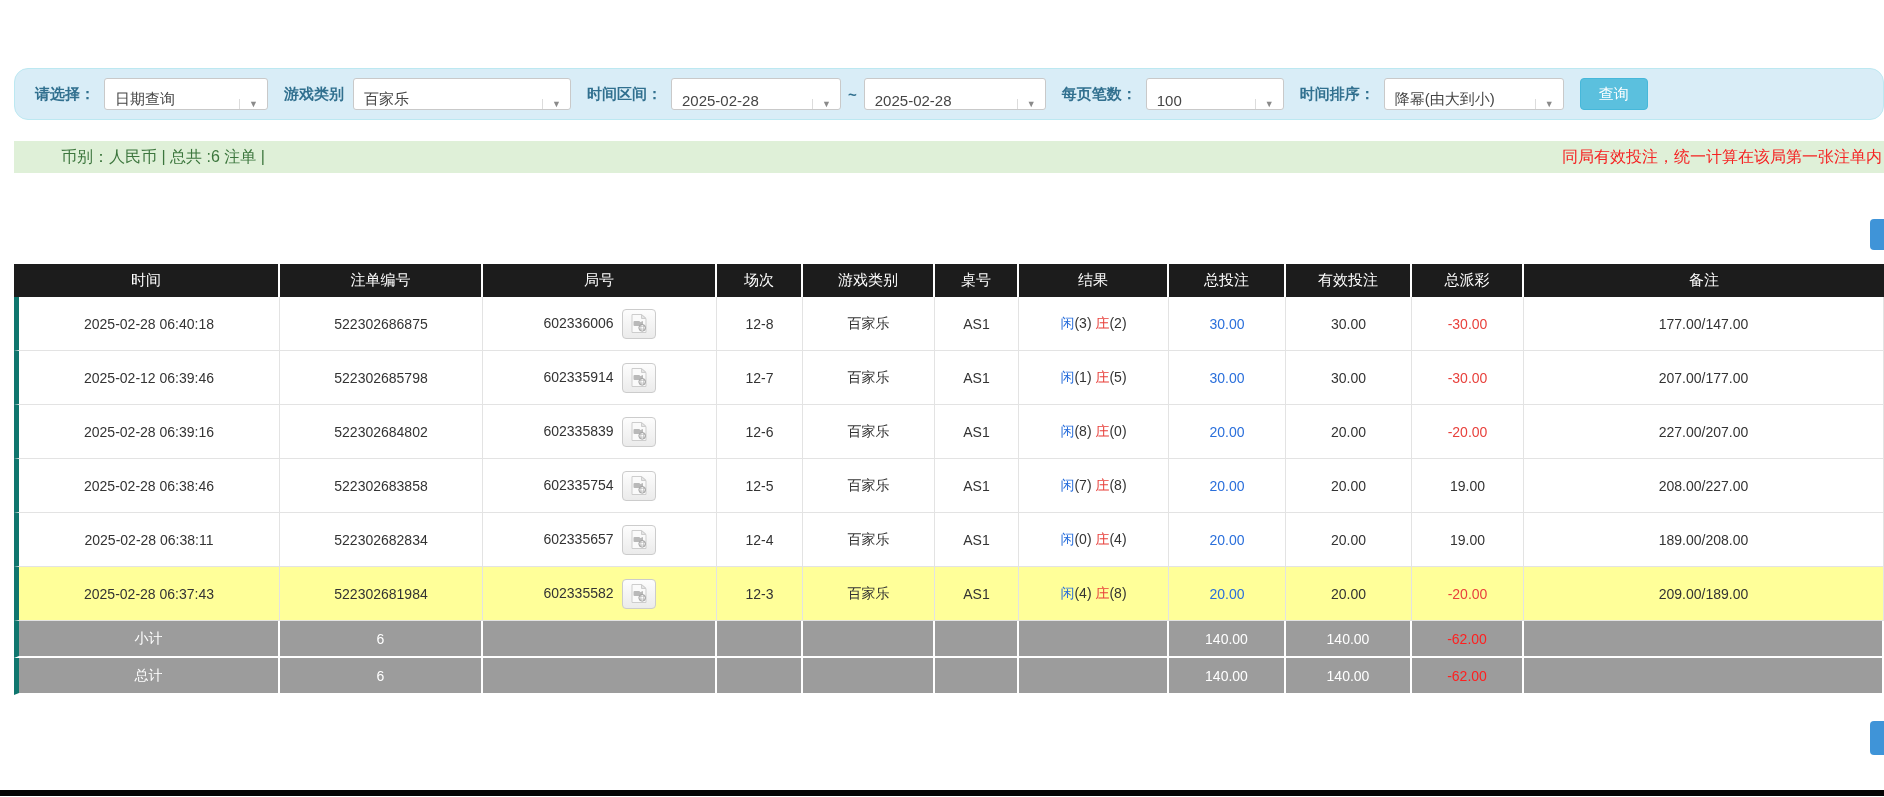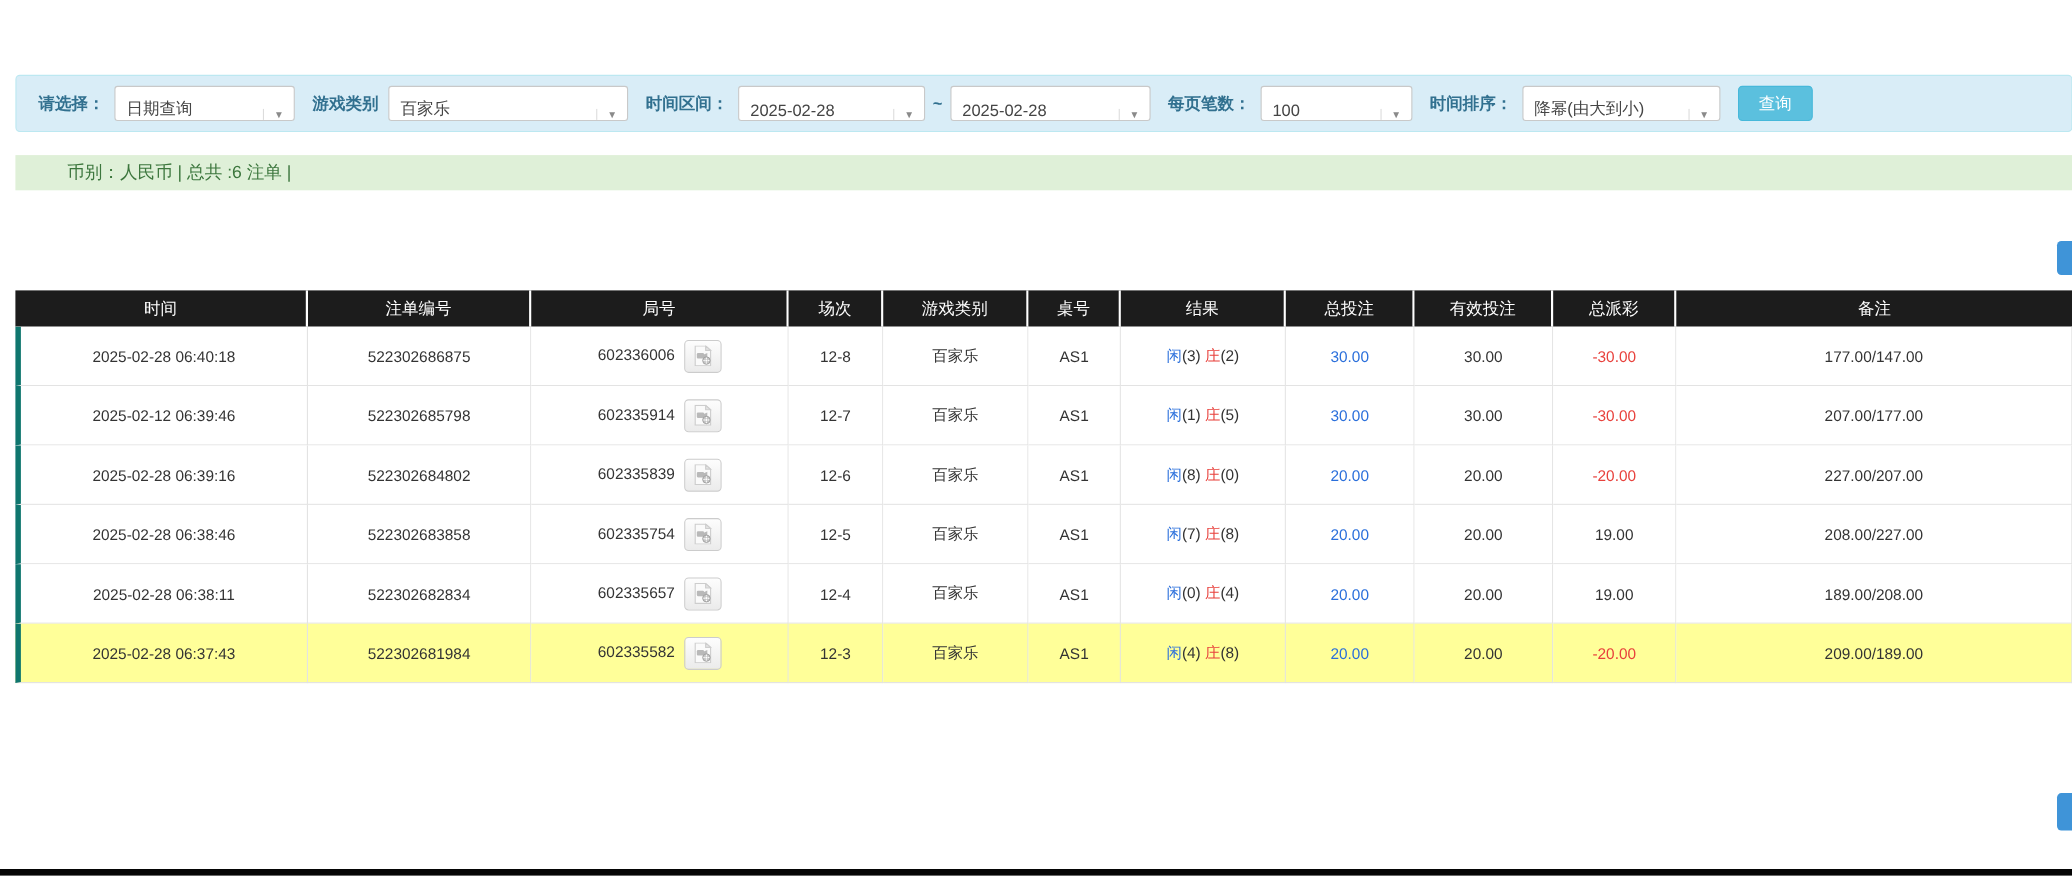--- a/index.html
+++ b/index.html
@@ -2,21 +2,21 @@
 <html><head>
 <meta charset="utf-8">
 <style>
   *{box-sizing:border-box;margin:0;padding:0}
   html,body{background:#fff}
   body{font-family:"Liberation Sans","DejaVu Sans",sans-serif}
   .page{position:relative;width:1884px;height:797px;overflow:hidden;background:#fff}
 
   .page-title{position:absolute;top:22px;left:14px;font-size:24px;font-weight:400;color:#3a3a3a;letter-spacing:1px}
 
-  .filter-bar{position:absolute;top:68px;left:14px;width:1870px;height:52px;background:#d9edf7;border:1px solid #bce8f1;border-radius:4px;display:flex;align-items:center;padding-left:20px;font-size:15px;white-space:nowrap}
+  .filter-bar{position:absolute;top:68px;left:14px;width:1870px;height:52px;background:#d9edf7;border:1px solid #bce8f1;border-radius:14px;display:flex;align-items:center;padding-left:20px;font-size:15px;white-space:nowrap}
   .flabel{color:#31708f;font-weight:700;margin-right:9px;white-space:nowrap}
   .fgap{margin-left:16px}
   .select{height:32px;background:#fff;border:1px solid #c9c9c9;border-radius:3px;display:flex;align-items:flex-end;cursor:pointer;overflow:hidden}
   .select .val{flex:1;display:flex;align-items:center;padding:0 10px;font-size:15px;color:#454545;overflow:hidden}
   .select .arrow{width:28px;border-left:1px solid #dcdcdc;display:flex;align-items:center;justify-content:center;color:#8a8a8a;font-size:9px}
   .tilde{color:#31708f;font-weight:700;margin:0 7px}
   .search-btn{margin-left:16px;height:32px;padding:0 18px;background:#5bc0de;border:1px solid #46b8da;border-radius:4px;color:#fff;font-size:15px;cursor:pointer}
 
   .summary-bar{position:absolute;top:141px;left:14px;width:1870px;height:32px;background:#dff0d8;display:flex;align-items:center;font-size:16px}
   .summary-left{color:#3c763d;padding-left:47px;white-space:nowrap}
@@ -79,20 +79,21 @@
     <span class="flabel fgap">时间排序：</span>
     <div class="select" style="width:180px">
       <span class="val">降幂(由大到小)</span>
       <span class="arrow">▼</span>
     </div>
     <button class="search-btn">查询</button>
   </div>
 
   <div class="summary-bar">
     <span class="summary-left">币别：人民币 | 总共 :6 注单 |</span>
+    <span class="summary-right">同局有效投注，统一计算在该局第一张注单内</span>
   </div>
 
   <div class="frag frag-top"></div>
 
   <table class="bet-table">
     <colgroup>
       <col style="width:266px">
         <col style="width:203px">
         <col style="width:234px">
         <col style="width:86px">
@@ -269,20 +270,46 @@
             </button></td>
           <td>12-3</td>
           <td>百家乐</td>
           <td>AS1</td>
           <td><span class="c-player">闲</span>(4) <span class="c-banker">庄</span>(8)</td>
           <td><span class="blue-link">20.00</span></td>
           <td>20.00</td>
           <td><span class="neg">-20.00</span></td>
           <td>209.00/189.00</td>
         </tr>
+        <tr class="tfoot-row">
+          <td>小计</td>
+          <td>6</td>
+          <td></td>
+          <td></td>
+          <td></td>
+          <td></td>
+          <td></td>
+          <td>140.00</td>
+          <td>140.00</td>
+          <td><span class="neg">-62.00</span></td>
+          <td></td>
+        </tr>
+        <tr class="tfoot-row">
+          <td>总计</td>
+          <td>6</td>
+          <td></td>
+          <td></td>
+          <td></td>
+          <td></td>
+          <td></td>
+          <td>140.00</td>
+          <td>140.00</td>
+          <td><span class="neg">-62.00</span></td>
+          <td></td>
+        </tr>
       </tbody>
   </table>
 
   <div class="frag frag-bottom"></div>
 
   <div class="bottom-line"></div>
 
 </div>
 
 </body></html>

